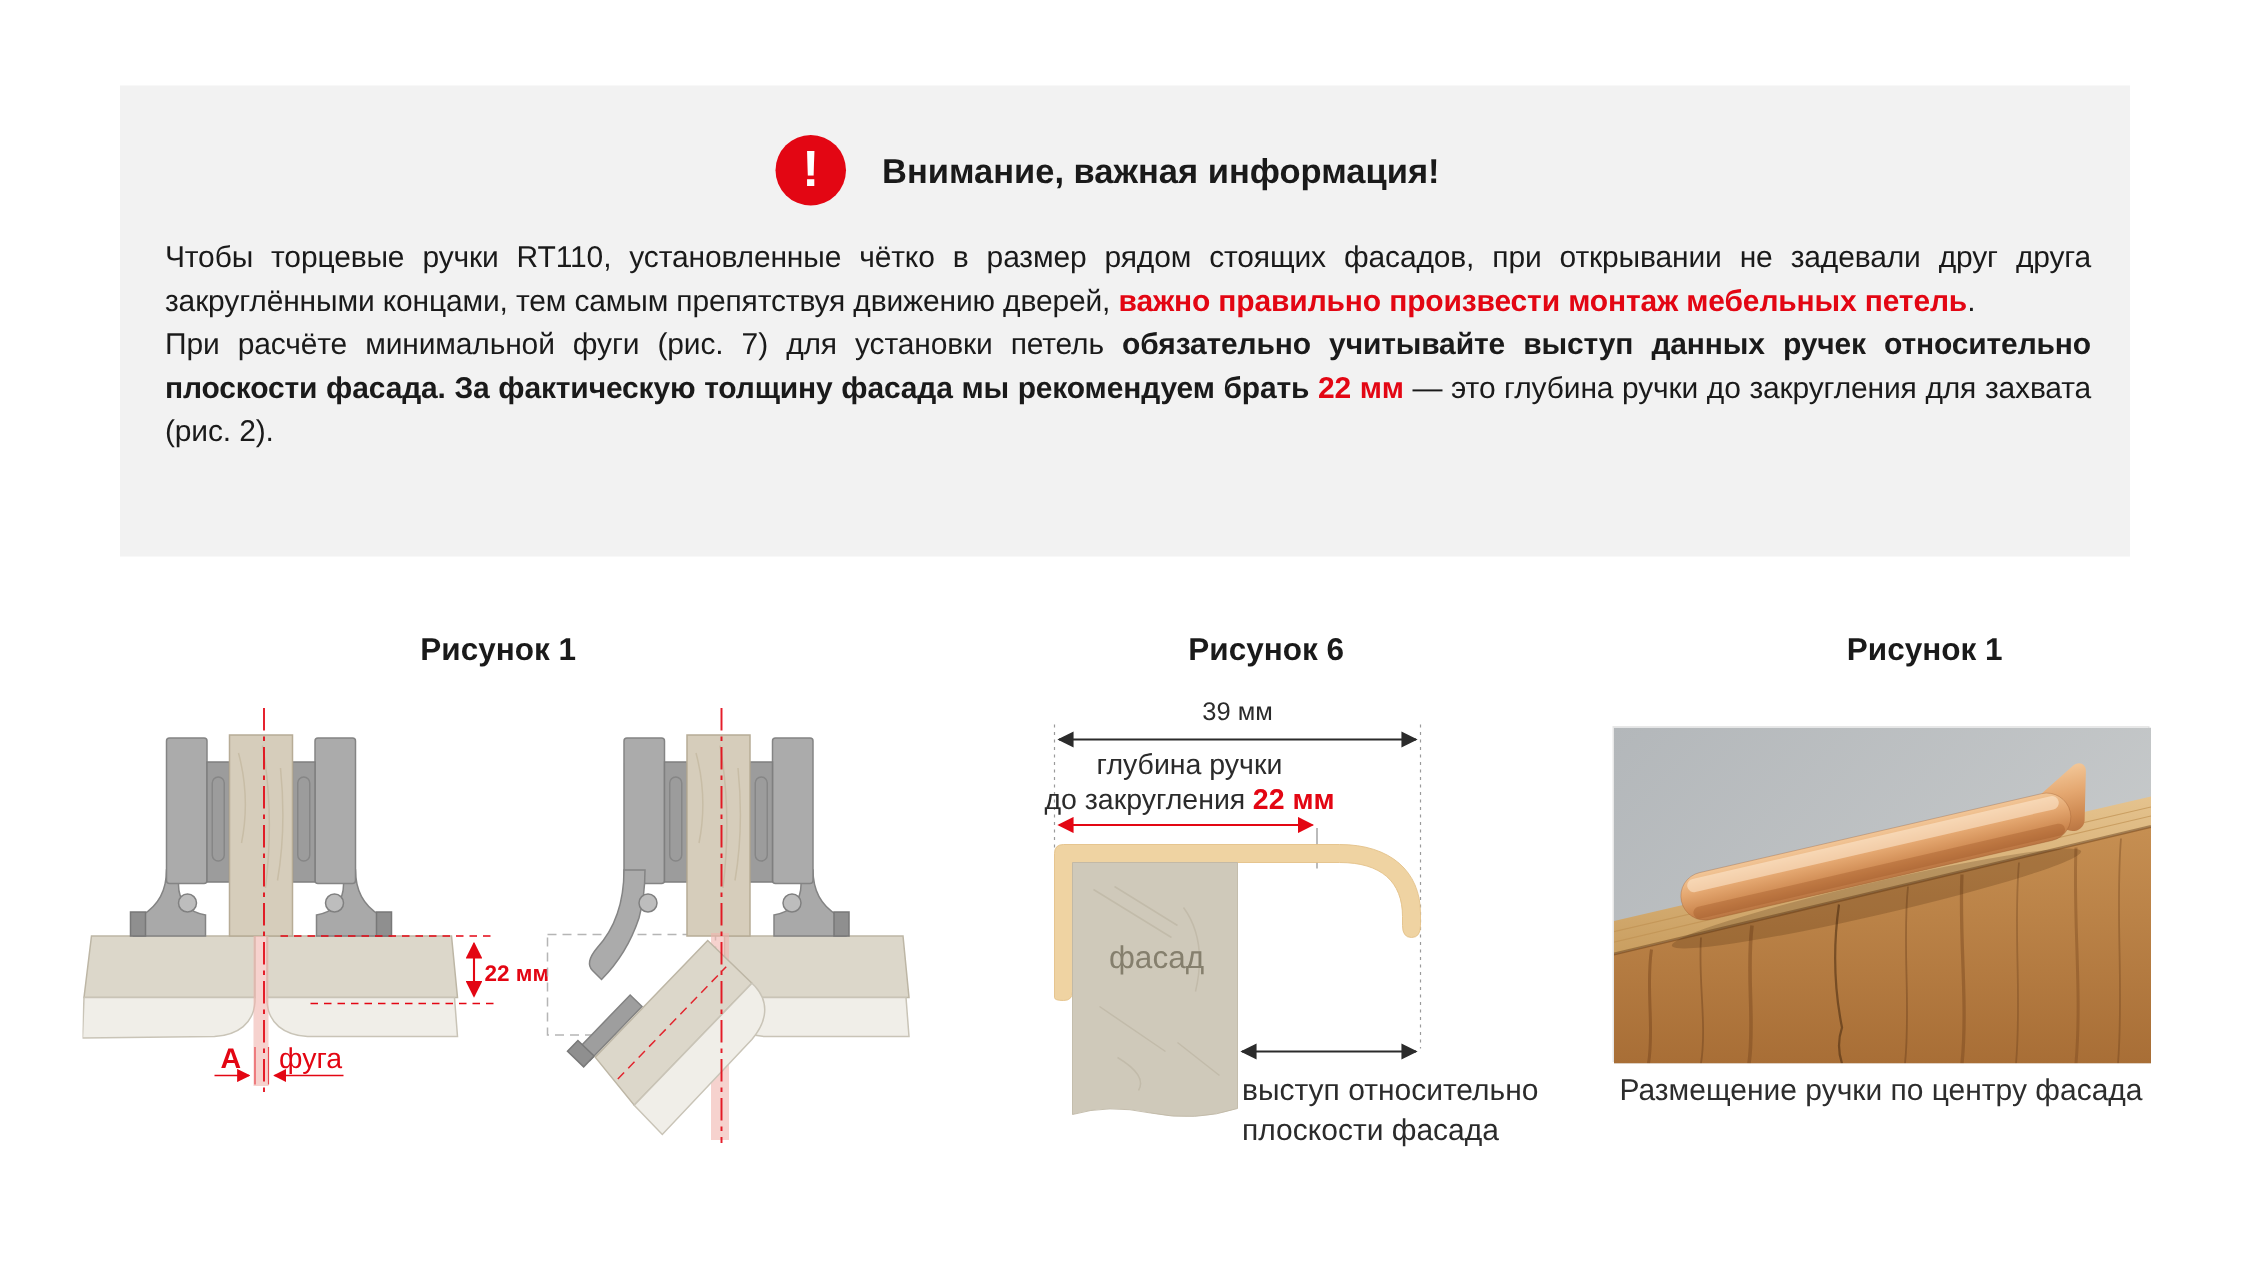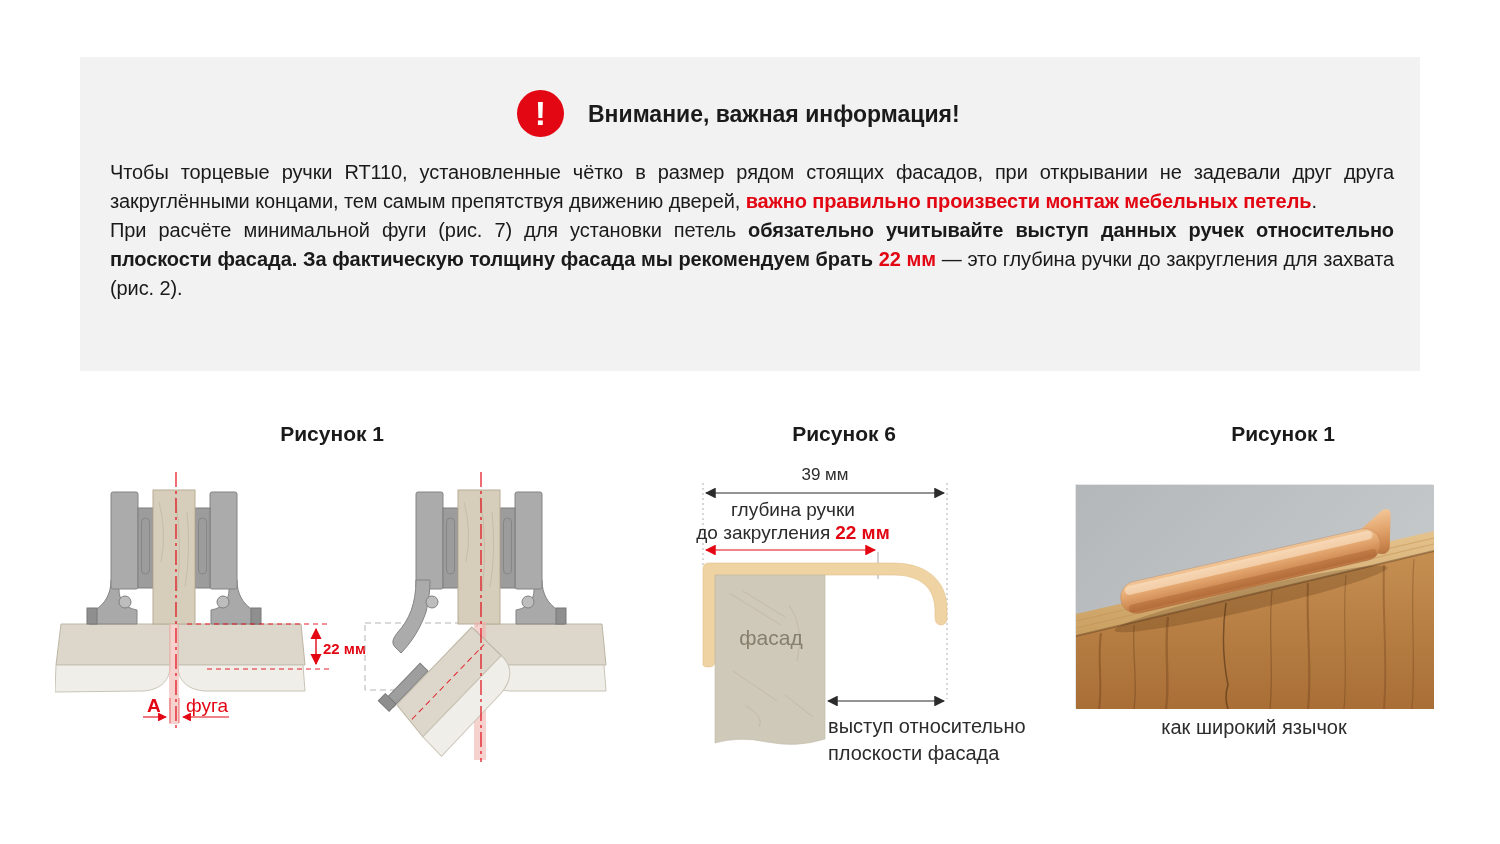--- a/index.html
+++ b/index.html
@@ -197,16 +197,16 @@
 
       <g transform="rotate(-13 175 88)">
         <path d="M292,70 L316,57 C321,54 326,57 324,63 L316,94 C314,100 306,101 302,96 Z" fill="url(#copG)"></path>
         <rect x="42" y="70" width="266" height="32" rx="16" fill="url(#copG)" stroke="rgba(150,85,40,0.4)" stroke-width="0.5"></rect>
         <rect x="48" y="73" width="254" height="9" rx="4.5" fill="rgba(255,240,220,0.5)"></rect>
         <rect x="48" y="92" width="254" height="8" rx="4" fill="rgba(150,75,30,0.3)"></rect>
       </g>
     </svg>
   </div>
   <div id="fig3-caption">
-    <div>как широкий язычок</div>
+    <div>Размещение ручки по центру фасада</div>
   </div>
 
 </div>
 
 </body></html>

